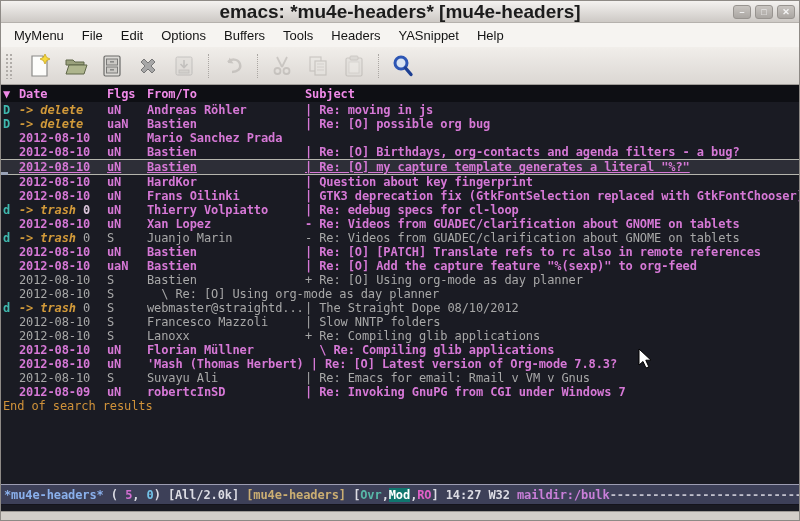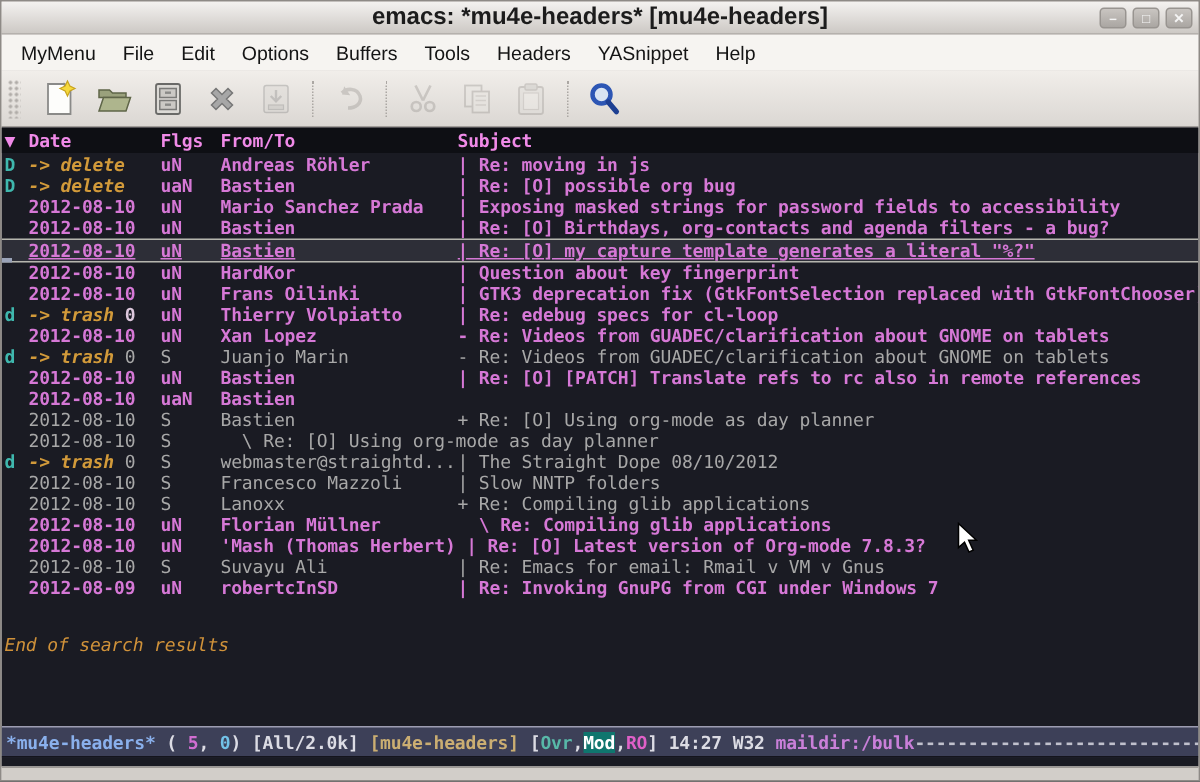--- a/index.html
+++ b/index.html
@@ -13,21 +13,21 @@
     position:relative; overflow:hidden;
   }
   
   .titlebar {
     height:22px; flex:0 0 22px;
     background:linear-gradient(#f4f2f0,#cdc9c5);
     border-bottom:1px solid #b5b1ad;
     position:relative;
     display:flex; align-items:center; justify-content:center;
   }
-  .title-text { font-size:16px; font-weight:bold; color:#1c1c1c; }
+  .title-text { font-size:19px; font-weight:bold; color:#1c1c1c; }
   .win-buttons { position:absolute; right:4px; top:4px; display:flex; gap:4px; }
   .win-btn {
     width:18px; height:14px; border-radius:3px;
     background:linear-gradient(#c9c5c1,#aaa6a2);
     border:1px solid #989490;
     color:#f4f4f4; font-size:9px; font-weight:bold;
     display:flex; align-items:center; justify-content:center;
     line-height:1;
   }
   
@@ -96,21 +96,21 @@
   }
   .row.hl .c-date, .row.hl .c-flags, .row.hl .c-from, .row.hl .c-subj {
     text-decoration:underline;
   }
   .row.hl::before {
     content:""; position:absolute; left:0; bottom:-1px;
     width:7px; height:3px; background:#9aa3b8;
   }
   .end-line {
     height:14px; line-height:14px; padding-left:2px;
-    color:#d0923a; font-style:italic; white-space:pre;margin-top:24px;
+    color:#d0923a; white-space:pre;
   }
   
   .modeline {
     height:21px; flex:0 0 21px;
     background:#3d4058;
     border-top:1px solid #9d9db2;
     border-bottom:1px solid #14141c;
     display:flex; align-items:center;
     padding-left:3px;
     font-weight:bold; white-space:pre; overflow:hidden;
@@ -256,30 +256,30 @@
       <span class="c-date">Date</span>
       <span class="c-flags">Flgs</span>
       <span class="c-from">From/To</span>
       <span class="c-subj">Subject</span>
     </div>
 
     <div class="buffer mono">
 
     <div class="row unread"><span class="c-marker marker">D</span><span class="c-date"><span class="action">-&gt; delete</span></span><span class="c-flags">uN</span><span class="c-from">Andreas Röhler</span><span class="c-subj">| Re: moving in js</span></div>
         <div class="row unread"><span class="c-marker marker">D</span><span class="c-date"><span class="action">-&gt; delete</span></span><span class="c-flags">uaN</span><span class="c-from">Bastien</span><span class="c-subj">| Re: [O] possible org bug</span></div>
-        <div class="row unread"><span class="c-marker marker"></span><span class="c-date">2012-08-10</span><span class="c-flags">uN</span><span class="c-from">Mario Sanchez Prada</span><span class="c-subj">| Exposing masked strings for password fields to accessibility</span></div>
+        <div class="row unread"><span class="c-marker marker"></span><span class="c-date">2012-08-10</span><span class="c-flags">uN</span><span class="c-from">Mario Sanchez Prada</span></div>
         <div class="row unread"><span class="c-marker marker"></span><span class="c-date">2012-08-10</span><span class="c-flags">uN</span><span class="c-from">Bastien</span><span class="c-subj">| Re: [O] Birthdays, org-contacts and agenda filters - a bug?</span></div>
         <div class="row unread hl"><span class="c-marker marker"></span><span class="c-date">2012-08-10</span><span class="c-flags">uN</span><span class="c-from">Bastien</span><span class="c-subj">| Re: [O] my capture template generates a literal "%?"</span></div>
         <div class="row unread"><span class="c-marker marker"></span><span class="c-date">2012-08-10</span><span class="c-flags">uN</span><span class="c-from">HardKor</span><span class="c-subj">| Question about key fingerprint</span></div>
         <div class="row unread"><span class="c-marker marker"></span><span class="c-date">2012-08-10</span><span class="c-flags">uN</span><span class="c-from">Frans Oilinki</span><span class="c-subj">| GTK3 deprecation fix (GtkFontSelection replaced with GtkFontChooser)</span></div>
         <div class="row unread"><span class="c-marker marker">d</span><span class="c-date"><span class="action">-&gt; trash</span><span class="suffix"> 0</span></span><span class="c-flags">uN</span><span class="c-from">Thierry Volpiatto</span><span class="c-subj">| Re: edebug specs for cl-loop</span></div>
         <div class="row unread"><span class="c-marker marker"></span><span class="c-date">2012-08-10</span><span class="c-flags">uN</span><span class="c-from">Xan Lopez</span><span class="c-subj">- Re: Videos from GUADEC/clarification about GNOME on tablets</span></div>
         <div class="row read"><span class="c-marker marker">d</span><span class="c-date"><span class="action">-&gt; trash</span><span class="suffix"> 0</span></span><span class="c-flags">S</span><span class="c-from">Juanjo Marin</span><span class="c-subj">- Re: Videos from GUADEC/clarification about GNOME on tablets</span></div>
         <div class="row unread"><span class="c-marker marker"></span><span class="c-date">2012-08-10</span><span class="c-flags">uN</span><span class="c-from">Bastien</span><span class="c-subj">| Re: [O] [PATCH] Translate refs to rc also in remote references</span></div>
-        <div class="row unread"><span class="c-marker marker"></span><span class="c-date">2012-08-10</span><span class="c-flags">uaN</span><span class="c-from">Bastien</span></div>
+        <div class="row unread"><span class="c-marker marker"></span><span class="c-date">2012-08-10</span><span class="c-flags">uaN</span><span class="c-from">Bastien</span><span class="c-subj">| Re: [O] Add the capture feature "%(sexp)" to org-feed</span></div>
         <div class="row read"><span class="c-marker marker"></span><span class="c-date">2012-08-10</span><span class="c-flags">S</span><span class="c-from">Bastien</span><span class="c-subj">+ Re: [O] Using org-mode as day planner</span></div>
         <div class="row read"><span class="c-marker marker"></span><span class="c-date">2012-08-10</span><span class="c-flags">S</span><span class="c-subj">  \ Re: [O] Using org-mode as day planner</span></div>
         <div class="row read"><span class="c-marker marker">d</span><span class="c-date"><span class="action">-&gt; trash</span><span class="suffix"> 0</span></span><span class="c-flags">S</span><span class="c-from">webmaster@straightd...</span><span class="c-subj">| The Straight Dope 08/10/2012</span></div>
         <div class="row read"><span class="c-marker marker"></span><span class="c-date">2012-08-10</span><span class="c-flags">S</span><span class="c-from">Francesco Mazzoli</span><span class="c-subj">| Slow NNTP folders</span></div>
         <div class="row read"><span class="c-marker marker"></span><span class="c-date">2012-08-10</span><span class="c-flags">S</span><span class="c-from">Lanoxx</span><span class="c-subj">+ Re: Compiling glib applications</span></div>
         <div class="row unread"><span class="c-marker marker"></span><span class="c-date">2012-08-10</span><span class="c-flags">uN</span><span class="c-from">Florian Müllner</span><span class="c-subj">  \ Re: Compiling glib applications</span></div>
         <div class="row unread wide"><span class="c-marker marker"></span><span class="c-date">2012-08-10</span><span class="c-flags">uN</span><span class="c-from">'Mash (Thomas Herbert)</span><span class="c-subj">| Re: [O] Latest version of Org-mode 7.8.3?</span></div>
         <div class="row read"><span class="c-marker marker"></span><span class="c-date">2012-08-10</span><span class="c-flags">S</span><span class="c-from">Suvayu Ali</span><span class="c-subj">| Re: Emacs for email: Rmail v VM v Gnus</span></div>
         <div class="row unread"><span class="c-marker marker"></span><span class="c-date">2012-08-09</span><span class="c-flags">uN</span><span class="c-from">robertcInSD</span><span class="c-subj">| Re: Invoking GnuPG from CGI under Windows 7</span></div>
         <div class="end-line mono">End of search results</div>

